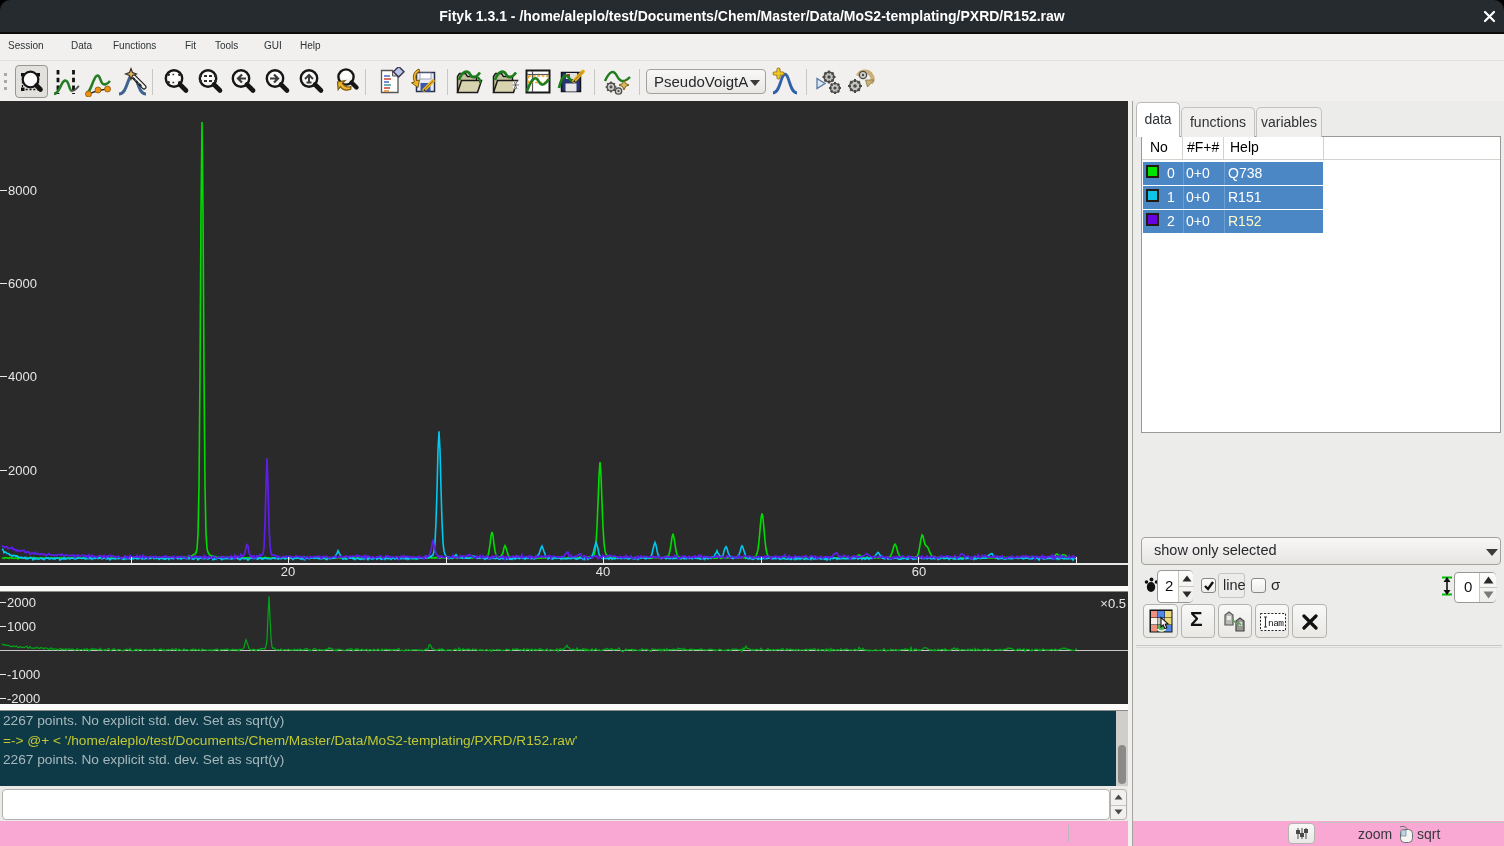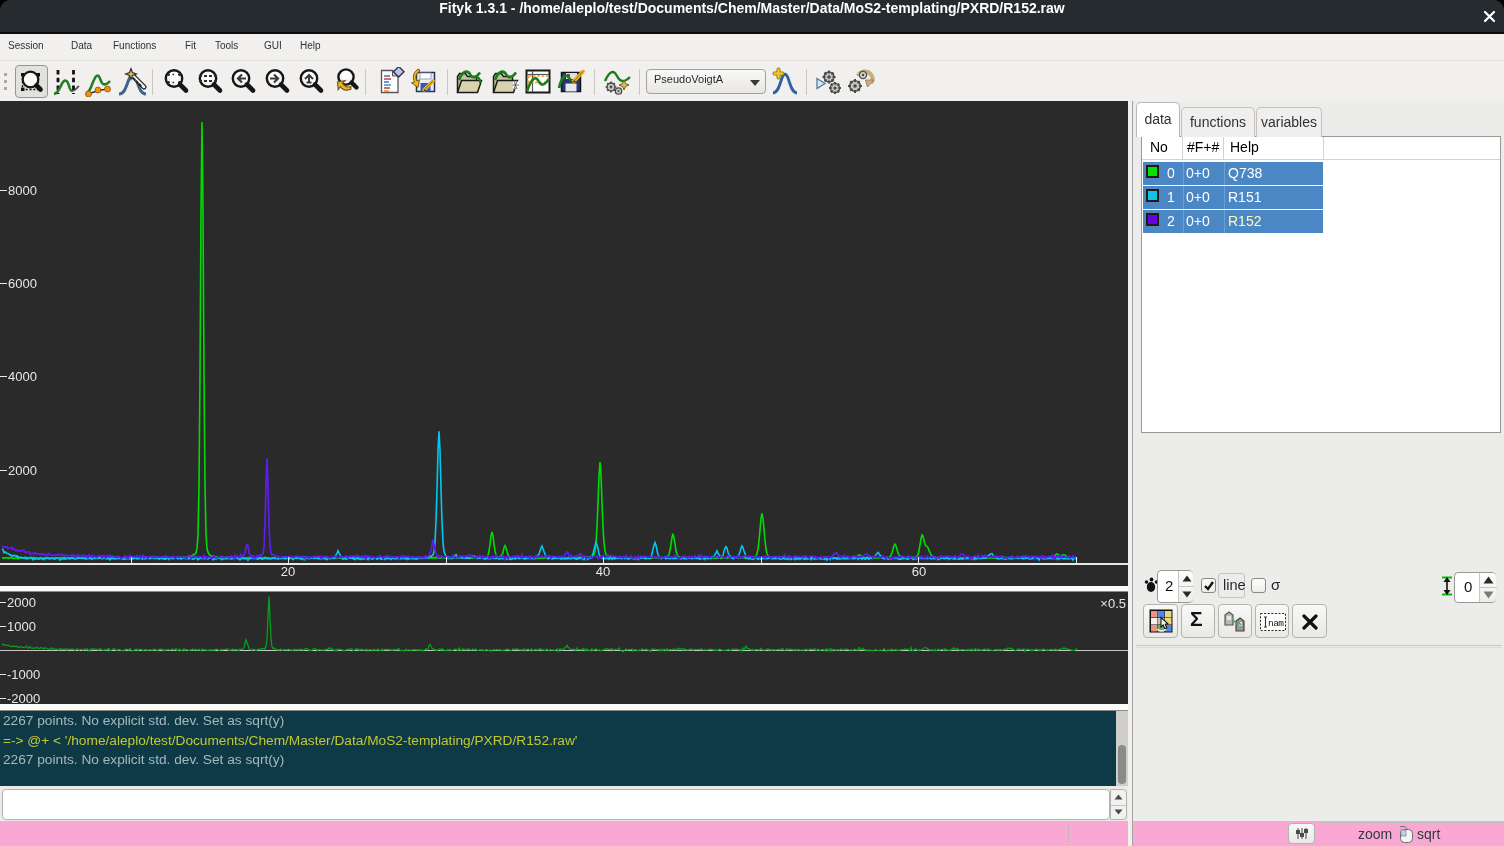--- a/index.html
+++ b/index.html
@@ -1,18 +1,18 @@
 <!DOCTYPE html>
 <html><head><meta charset="utf-8"><style>
 *{margin:0;padding:0;box-sizing:border-box;}
 html,body{width:1504px;height:846px;background:#ebeae7;overflow:hidden;}
 body{font-family:"Liberation Sans",sans-serif;position:relative;}
 .abs{position:absolute;}
 #titlebar{left:0;top:0;width:1504px;height:34px;background:#262b2f;border-radius:10px 10px 0 0;}
-#titlebar .t{width:100%;text-align:center;color:#fff;font-size:14px;font-weight:bold;top:0;}
+#titlebar .t{width:100%;text-align:center;color:#fff;font-size:14px;font-weight:bold;top:8px;}
 #menubar{left:0;top:34px;width:1504px;height:26px;background:#f1f0ee;}
 #menubar span{position:absolute;top:6px;color:#2d3236;font-size:10px;}
 #toolbar{left:0;top:60px;width:1504px;height:41px;background:#f1f0ee;border-top:1px solid #e4e2df;}
 .tsep{position:absolute;top:8px;width:1px;height:26px;background:#c9c7c3;}
 #mainwrap{left:0;top:101px;width:1128px;height:485px;background:#2a2a2a;}
 #sash1{left:0;top:586px;width:1128px;height:6px;background:#fbfbf9;border-bottom:1px solid #8d8b87;}
 #auxwrap{left:0;top:592px;width:1128px;height:112px;background:#2a2a2a;}
 #sash2{left:0;top:704px;width:1128px;height:7px;background:#fbfbf9;border-bottom:1px solid #8d8b87;}
 #console{left:0;top:711px;width:1116px;height:75px;background:#0e3a47;color:#a7b8bd;font-size:13.7px;}
 #console div{position:absolute;left:3px;white-space:pre;}
@@ -216,21 +216,21 @@
 <path d="M28 13 L21.5 20 L19.5 13 Z" fill="#c8b078" stroke="#8a7648" stroke-width="0.8"></path>
 <circle cx="9" cy="19" r="5.4" fill="#c4c4c0" stroke="#4a4a48" stroke-width="1.4"></circle>
 <circle cx="9" cy="19" r="1.8" fill="#4a4a48"></circle>
 <g stroke="#4a4a48" stroke-width="2">
         <path d="M9 12 v3 M9 23 v3 M2 19 h3 M13 19 h3 M4.2 14.2 l2.1 2.1 M11.7 21.7 l2.1 2.1 M13.8 14.2 l-2.1 2.1 M6.3 21.7 l-2.1 2.1"></path>
       </g>
 <circle cx="17" cy="8" r="3.6" fill="#d0d0cc" stroke="#4a4a48" stroke-width="1.3"></circle>
 <circle cx="17" cy="8" r="1.2" fill="#4a4a48"></circle>
 </svg>
 <div class="abs" style="left:646px;top:8px;width:120px;height:25px;background:linear-gradient(#f8f8f7,#e9e7e4);border:1px solid #a3a19d;border-radius:4px;">
-<span class="abs" style="left:7px;top:3px;font-size:11px;color:#26292c;">PseudoVoigtA</span>
+<span class="abs" style="left:7px;top:3px;font-size:15px;color:#26292c;">PseudoVoigtA</span>
 <svg class="abs" style="left:102px;top:9px;" width="12" height="8">
         <path d="M1 1 L11 1 L6 7 Z" fill="#3a3a3a"></path>
       </svg>
 </div>
   </div>
 <svg class="abs" id="mainwrap" width="1128" height="485" viewBox="0 0 1128 485">
 <rect x="0" y="0" width="1128" height="485" fill="#2a2a2a"></rect>
 <g stroke="#e6e6e6" stroke-width="1">
 <line x1="0" y1="89.5" x2="7" y2="89.5"></line>
 <line x1="0" y1="182.5" x2="7" y2="182.5"></line>
@@ -354,20 +354,26 @@
 </div>
       <div class="abs" style="left:1px;top:73px;width:180px;height:23px;background:#4c87c5;">
 <div class="abs" style="left:3px;top:3px;width:13px;height:13px;background:#6603e0;border:2px solid #241a10;"></div>
 <span class="cell" style="left:24px;top:3px;color:#fff;">2</span>
 <span class="cell" style="left:43px;top:3px;color:#fff;">0+0</span>
 <span class="cell" style="left:85px;top:3px;color:#fef9c3;">R152</span>
 <div class="abs" style="left:40px;top:0;width:1px;height:23px;background:#6d9fd2;"></div>
 <div class="abs" style="left:81px;top:0;width:1px;height:23px;background:#6d9fd2;"></div>
 </div>
 </div>
+    <div class="combo">
+      <span class="abs" style="left:12px;top:4px;">show only selected</span>
+<svg class="abs" style="left:343px;top:10px;" width="14" height="9">
+        <path d="M1 1 L13 1 L7 8 Z" fill="#3a3a3a"></path>
+      </svg>
+    </div>
     <svg class="abs" style="left:10px;top:474px;" width="16" height="20">
 <ellipse cx="7" cy="12" rx="4.2" ry="5" fill="#111"></ellipse>
 <circle cx="2.5" cy="7" r="1.8" fill="#111"></circle>
       <circle cx="7.5" cy="4.5" r="1.9" fill="#111"></circle>
       <circle cx="12.5" cy="7" r="1.8" fill="#111"></circle>
 </svg>
 <div class="abs" style="left:23px;top:469px;width:36px;height:33px;background:#fff;border:1px solid #9a9894;border-radius:4px;">
 <span class="abs" style="left:7px;top:6px;font-size:15px;color:#111;">2</span>
 <div class="abs" style="left:20px;top:0;width:15px;height:31px;background:linear-gradient(#fcfcfb,#eeedea);border-left:1px solid #c8c6c2;border-radius:0 4px 4px 0;">
 <svg class="abs" style="left:3px;top:4px;" width="10" height="7">

